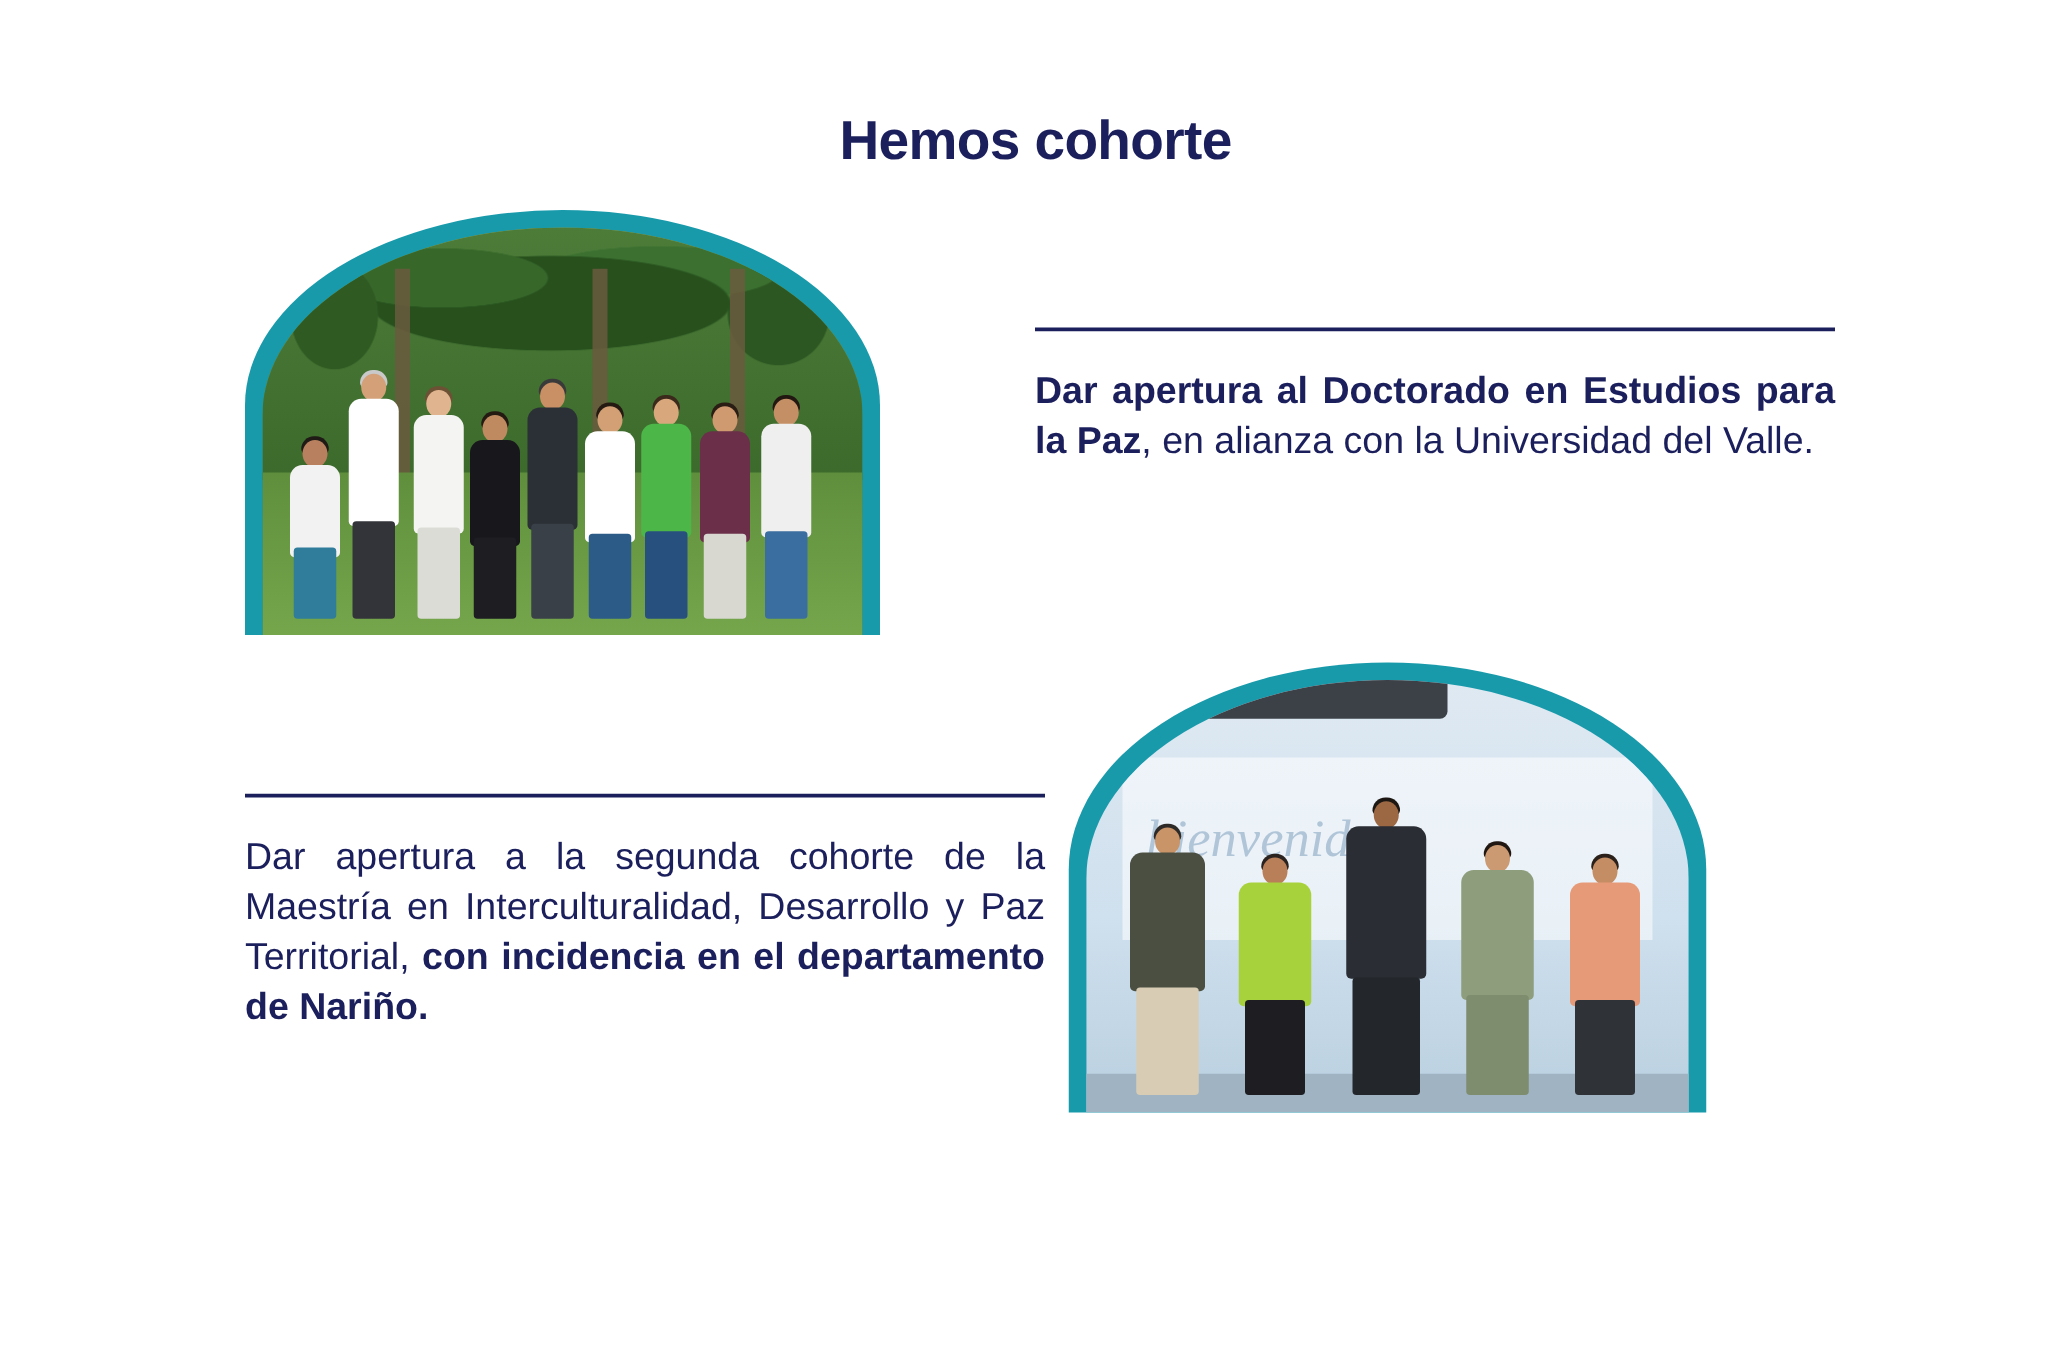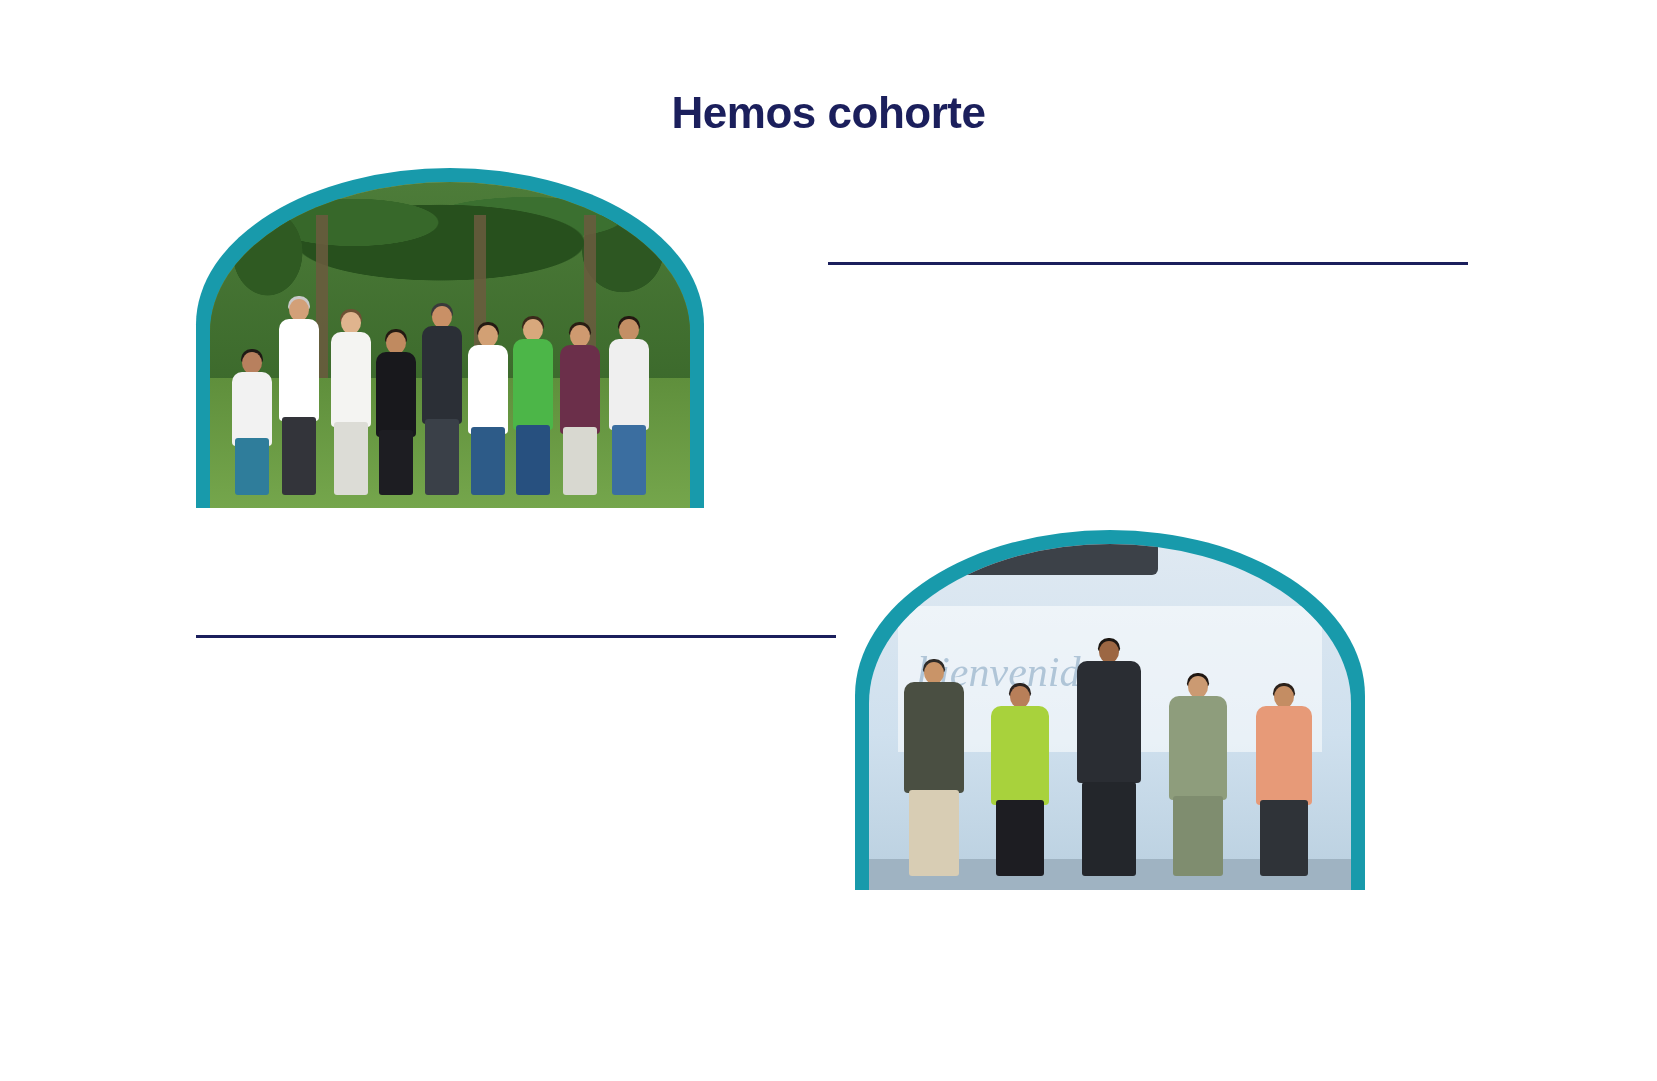--- a/index.html
+++ b/index.html
@@ -239,20 +239,21 @@
         <div class="head" style="background:#c48f65"></div>
         <div class="body" style="background:#efefef"></div>
         <div class="legs" style="background:#3b6ea0"></div>
       </div>
     </div>
   </div>
 </div>
 
 <div class="text-block" id="text-one">
   <div class="rule"></div>
+  <p class="body-text"><b>Dar apertura al Doctorado en Estudios para la Paz</b><span>, en alianza con la Universidad del Valle.</span></p>
 </div>
 
 <div class="photo-arch" id="photo-two">
   <div class="photo-inner">
     <div class="scene2">
       <div class="ceiling"></div>
       <div class="banner"></div>
       <div class="banner-text">bienvenidos</div>
       <div class="floor"></div>
 
@@ -285,13 +286,14 @@
         <div class="head" style="background:#c48d63"></div>
         <div class="body" style="background:#e79a78;width:56px"></div>
         <div class="legs" style="background:#2f3338;width:48px"></div>
       </div>
     </div>
   </div>
 </div>
 
 <div class="text-block" id="text-two">
   <div class="rule"></div>
+  <p class="body-text"><span>Dar apertura a la segunda cohorte de la Maestría en Interculturalidad, Desarrollo y Paz Territorial, </span><b>con incidencia en el departamento de Nariño.</b></p>
 </div>
 
 </body></html>

